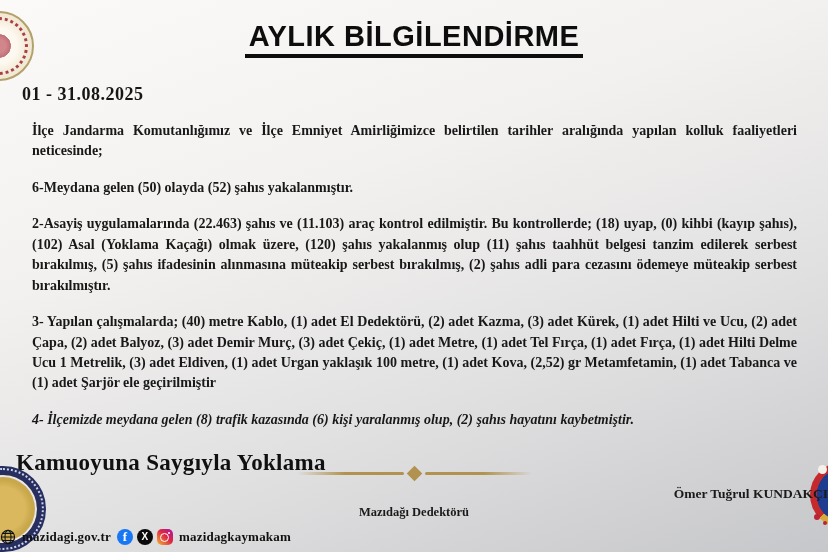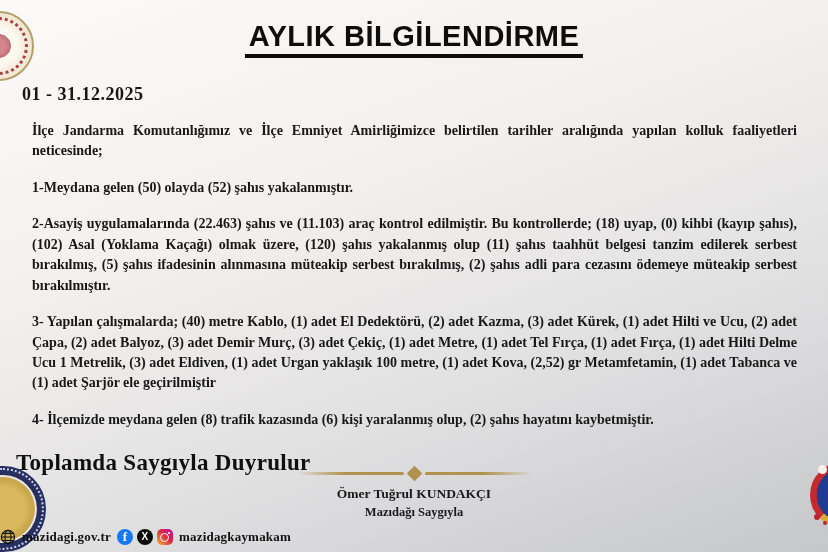--- a/index.html
+++ b/index.html
@@ -67,21 +67,21 @@
 
   
   .content{
     margin:2px 15px 0 16px;
     font-size:14px;font-weight:bold;line-height:1.46;
     text-align:justify;color:#181818;
   }
   .content p{margin:16px;}
   .item-2{margin-top:12px !important;}
   .item-3{margin-top:12px !important;}
-  .item-4{margin-top:15px !important;}
+  .item-4{margin-top:15px !important;font-style:italic;}
   .item-5{margin-top:13px !important;}
   .closing{
     margin:5px 0 0 0;
     font-size:23px;font-weight:bold;letter-spacing:.3px;color:#101010;
     text-align:left;
   }
 
   
   .footer{
     position:absolute;left:0;right:0;bottom:7px;text-align:center;
@@ -90,21 +90,21 @@
     display:flex;align-items:center;justify-content:center;
     width:235px;margin:0 auto 7px auto;
   }
   .divider .line{height:3px;flex:1;border-radius:2px;}
   .divider .line.left{background:linear-gradient(90deg,rgba(177,147,79,0),#b1934f 45%,#b1934f);}
   .divider .line.right{background:linear-gradient(270deg,rgba(177,147,79,0),#b1934f 45%,#b1934f);}
   .divider .diamond{
     width:11px;height:11px;background:#b1934f;transform:rotate(45deg);
     margin:0 5px;flex:0 0 auto;
   }
-  .sig-name{font-size:13.5px;font-weight:bold;color:#1a1a1a;}
+  .sig-name{font-size:13.5px;font-weight:bold;color:#1a1a1a;text-align:right;}
   .sig-title{font-size:12.5px;font-weight:bold;color:#1a1a1a;margin-top:3px;}
   .social-row{
     margin-top:9px;display:flex;align-items:center;gap:6px;
     font-size:13px;font-weight:bold;color:#111;
   }
   .icon{display:inline-flex;align-items:center;justify-content:center;flex:0 0 auto;}
   .globe svg{display:block;}
   .fb{
     width:16px;height:16px;border-radius:50%;background:#1877f2;color:#fff;
     font-family:"Liberation Serif",serif;font-size:13px;font-weight:bold;line-height:16px;
@@ -134,39 +134,39 @@
 <div class="page">
 
   <div class="emblem emblem-top-left"></div>
   <div class="emblem emblem-bottom-left"></div>
   <div class="emblem emblem-bottom-right"></div>
 
   <div class="header">
     <h1 class="title">AYLIK BİLGİLENDİRME</h1>
   </div>
 
-  <div class="date">01 - 31.12.2025</div>
+  <div class="date">01 - 31.08.2025</div>
 
   <div class="content">
     <p class="intro">İlçe Jandarma Komutanlığımız ve İlçe Emniyet Amirliğimizce belirtilen tarihler aralığında yapılan kolluk faaliyetleri neticesinde;</p>
-    <p class="item item-1">1-Meydana gelen (50) olayda (52) şahıs yakalanmıştır.</p>
+    <p class="item item-1">6-Meydana gelen (50) olayda (52) şahıs yakalanmıştır.</p>
     <p class="item item-2">2-Asayiş uygulamalarında (22.463) şahıs ve (11.103) araç kontrol edilmiştir. Bu kontrollerde; (18) uyap, (0) kihbi (kayıp şahıs), (102) Asal (Yoklama Kaçağı) olmak üzere, (120) şahıs yakalanmış olup (11) şahıs taahhüt belgesi tanzim edilerek serbest bırakılmış, (5) şahıs ifadesinin alınmasına müteakip serbest bırakılmış, (2) şahıs adli para cezasını ödemeye müteakip serbest bırakılmıştır.</p>
     <p class="item item-3">3- Yapılan çalışmalarda; (40) metre Kablo, (1) adet El Dedektörü, (2) adet Kazma, (3) adet Kürek, (1) adet Hilti ve Ucu, (2) adet Çapa, (2) adet Balyoz, (3) adet Demir Murç, (3) adet Çekiç, (1) adet Metre, (1) adet Tel Fırça, (1) adet Fırça, (1) adet Hilti Delme Ucu 1 Metrelik, (3) adet Eldiven, (1) adet Urgan yaklaşık 100 metre, (1) adet Kova, (2,52) gr Metamfetamin, (1) adet Tabanca ve (1) adet Şarjör ele geçirilmiştir</p>
     <p class="item item-4">4- İlçemizde meydana gelen (8) trafik kazasında (6) kişi yaralanmış olup, (2) şahıs hayatını kaybetmiştir.</p>
-    <h2 class="closing">Toplamda Saygıyla Duyrulur</h2>
+    <h2 class="closing">Kamuoyuna Saygıyla Yoklama</h2>
   </div>
 
   <div class="footer">
     <div class="divider">
       <span class="line left"></span>
       <span class="diamond"></span>
       <span class="line right"></span>
     </div>
     <div class="sig-name">Ömer Tuğrul KUNDAKÇI</div>
-    <div class="sig-title">Mazıdağı Saygıyla</div>
+    <div class="sig-title">Mazıdağı Dedektörü</div>
     <div class="social-row">
       <span class="icon globe">
         <svg width="16" height="16" viewBox="0 0 16 16" fill="none" stroke="#111" stroke-width="1.1">
           <circle cx="8" cy="8" r="6.6"></circle>
           <ellipse cx="8" cy="8" rx="3" ry="6.6"></ellipse>
           <path d="M1.4 8 H14.6 M2.4 4.4 H13.6 M2.4 11.6 H13.6"></path>
         </svg>
       </span>
       <span class="website">mazidagi.gov.tr</span>
       <span class="icon fb">f</span>

